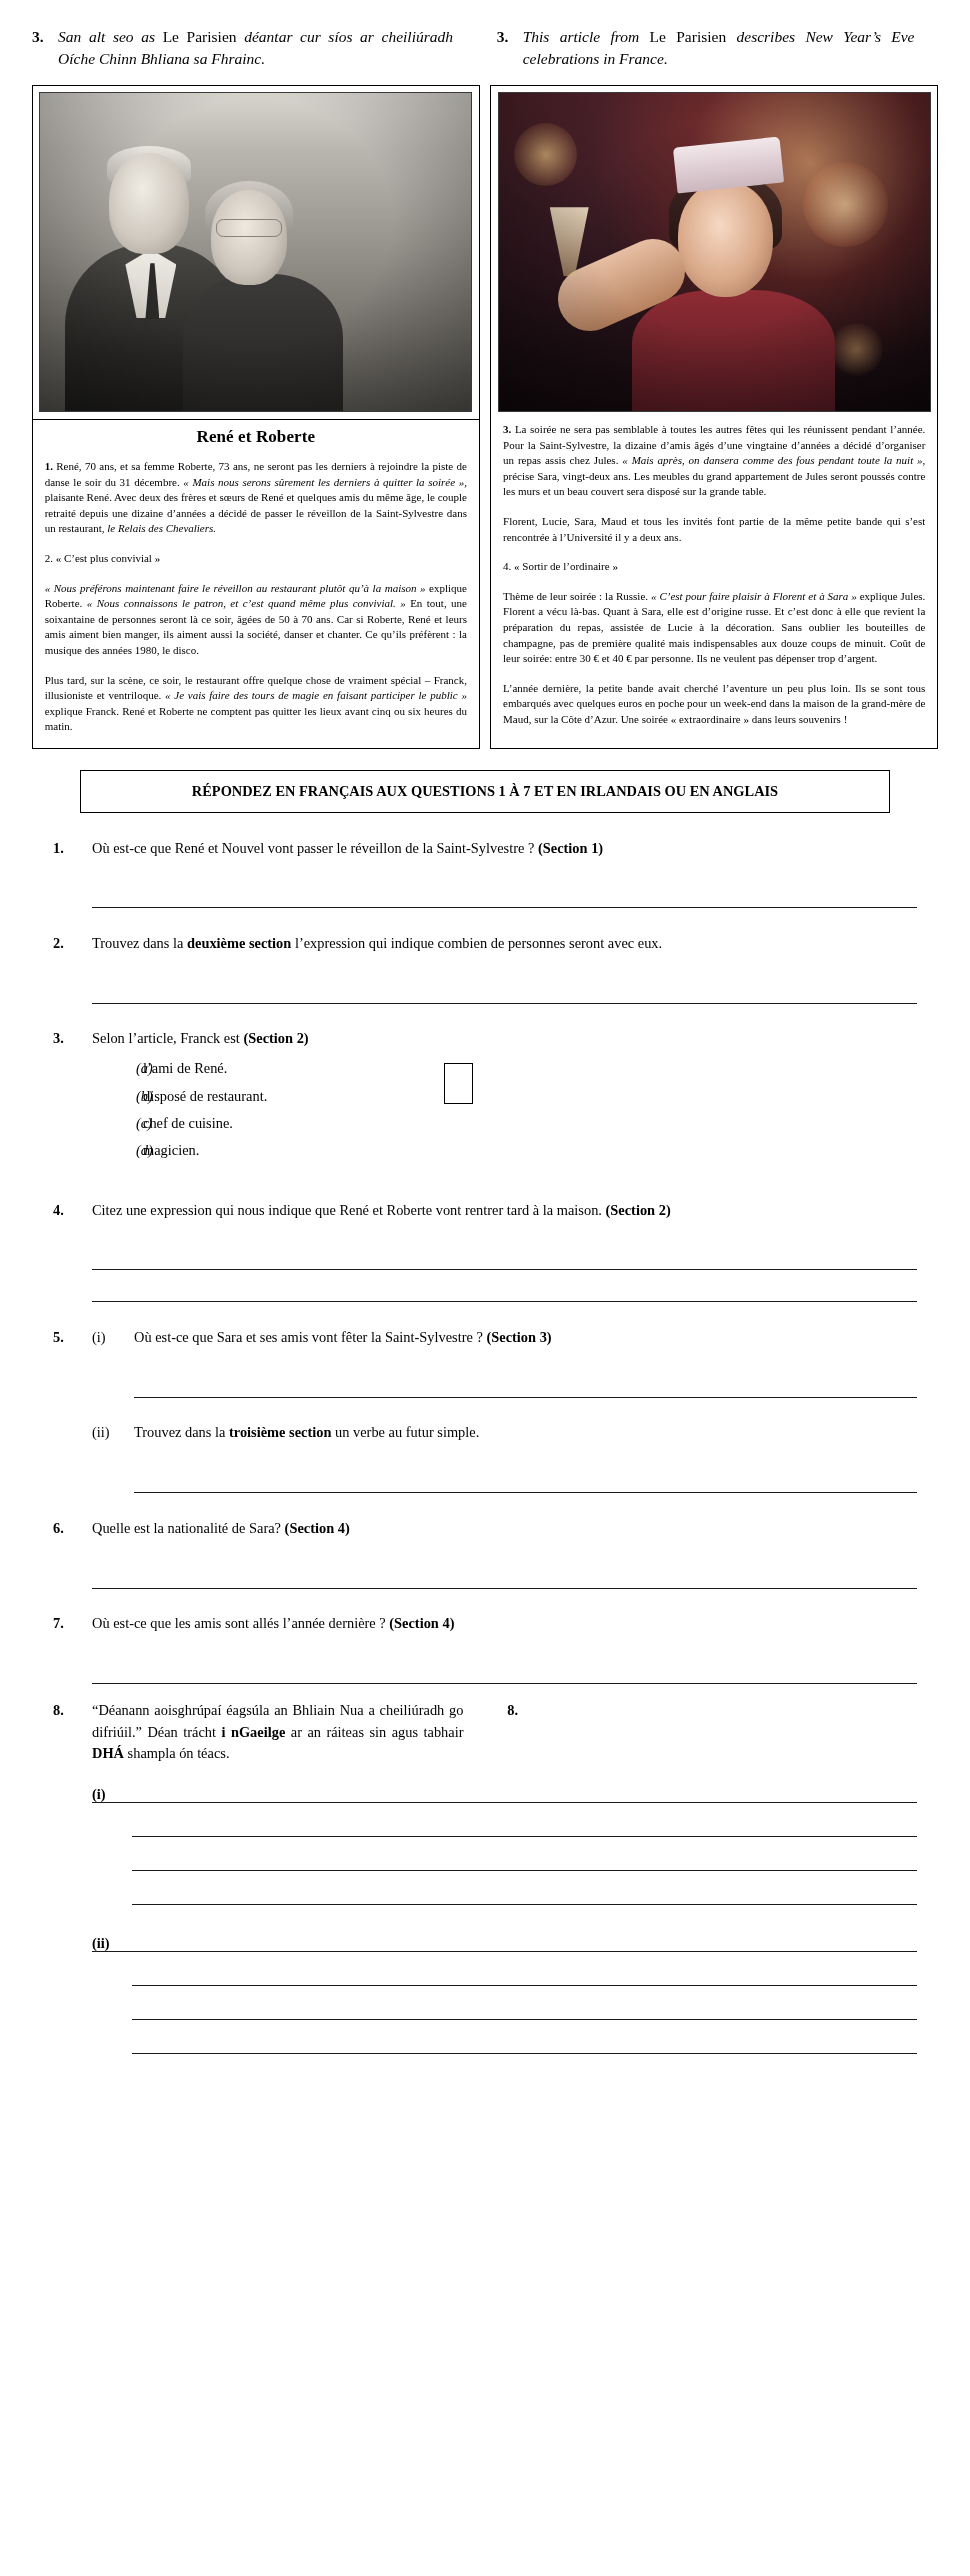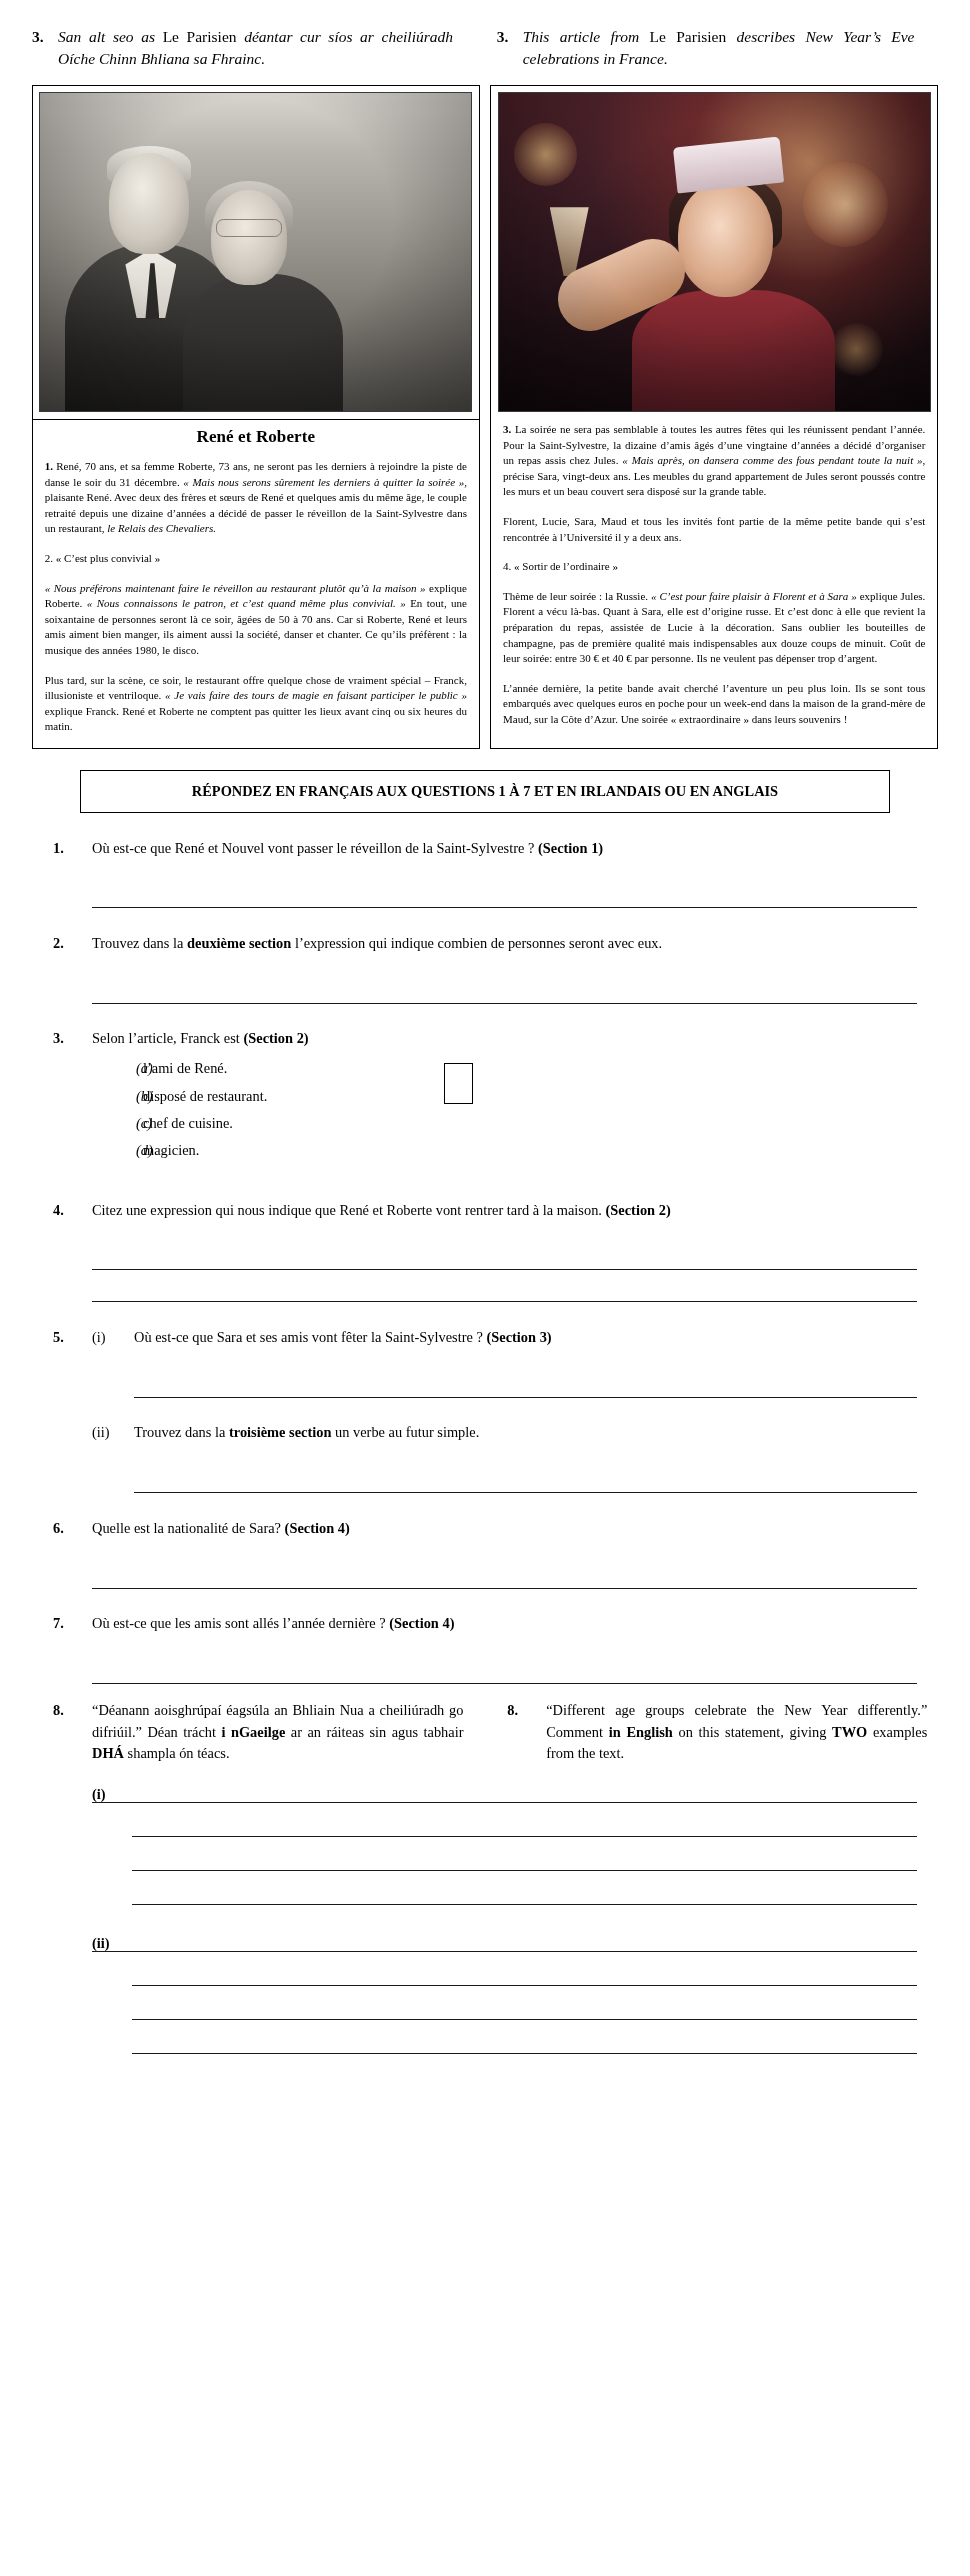--- a/index.html
+++ b/index.html
@@ -551,23 +551,20 @@
 
   <div class="q8-row">
     <div class="q8-col left">
       <div class="q8-num">8.</div>
       <div class="q8-text">
         <span>“Déanann aoisghrúpaí éagsúla an Bhliain Nua a cheiliúradh go difriúil.” Déan trácht </span><span class="b">i nGaeilge</span><span> ar an ráiteas sin agus tabhair </span><span class="b">DHÁ</span><span> shampla ón téacs.</span>
       </div>
     </div>
     <div class="q8-col right">
       <div class="q8-num">8.</div>
-      <div class="q8-text">
-        <span>“Different age groups celebrate the New Year differently.”  Comment </span><span class="b">in English</span><span> on this statement, giving </span><span class="b">TWO</span><span> examples from the text.</span>
-      </div>
     </div>
   </div>
 
   <div class="q8-answers">
     <div class="q8-sub">
       <div class="q8-sub-label">(i)</div>
       <div class="q8-line-first"></div>
     </div>
     <div class="ans-line"></div>
     <div class="ans-line"></div>

